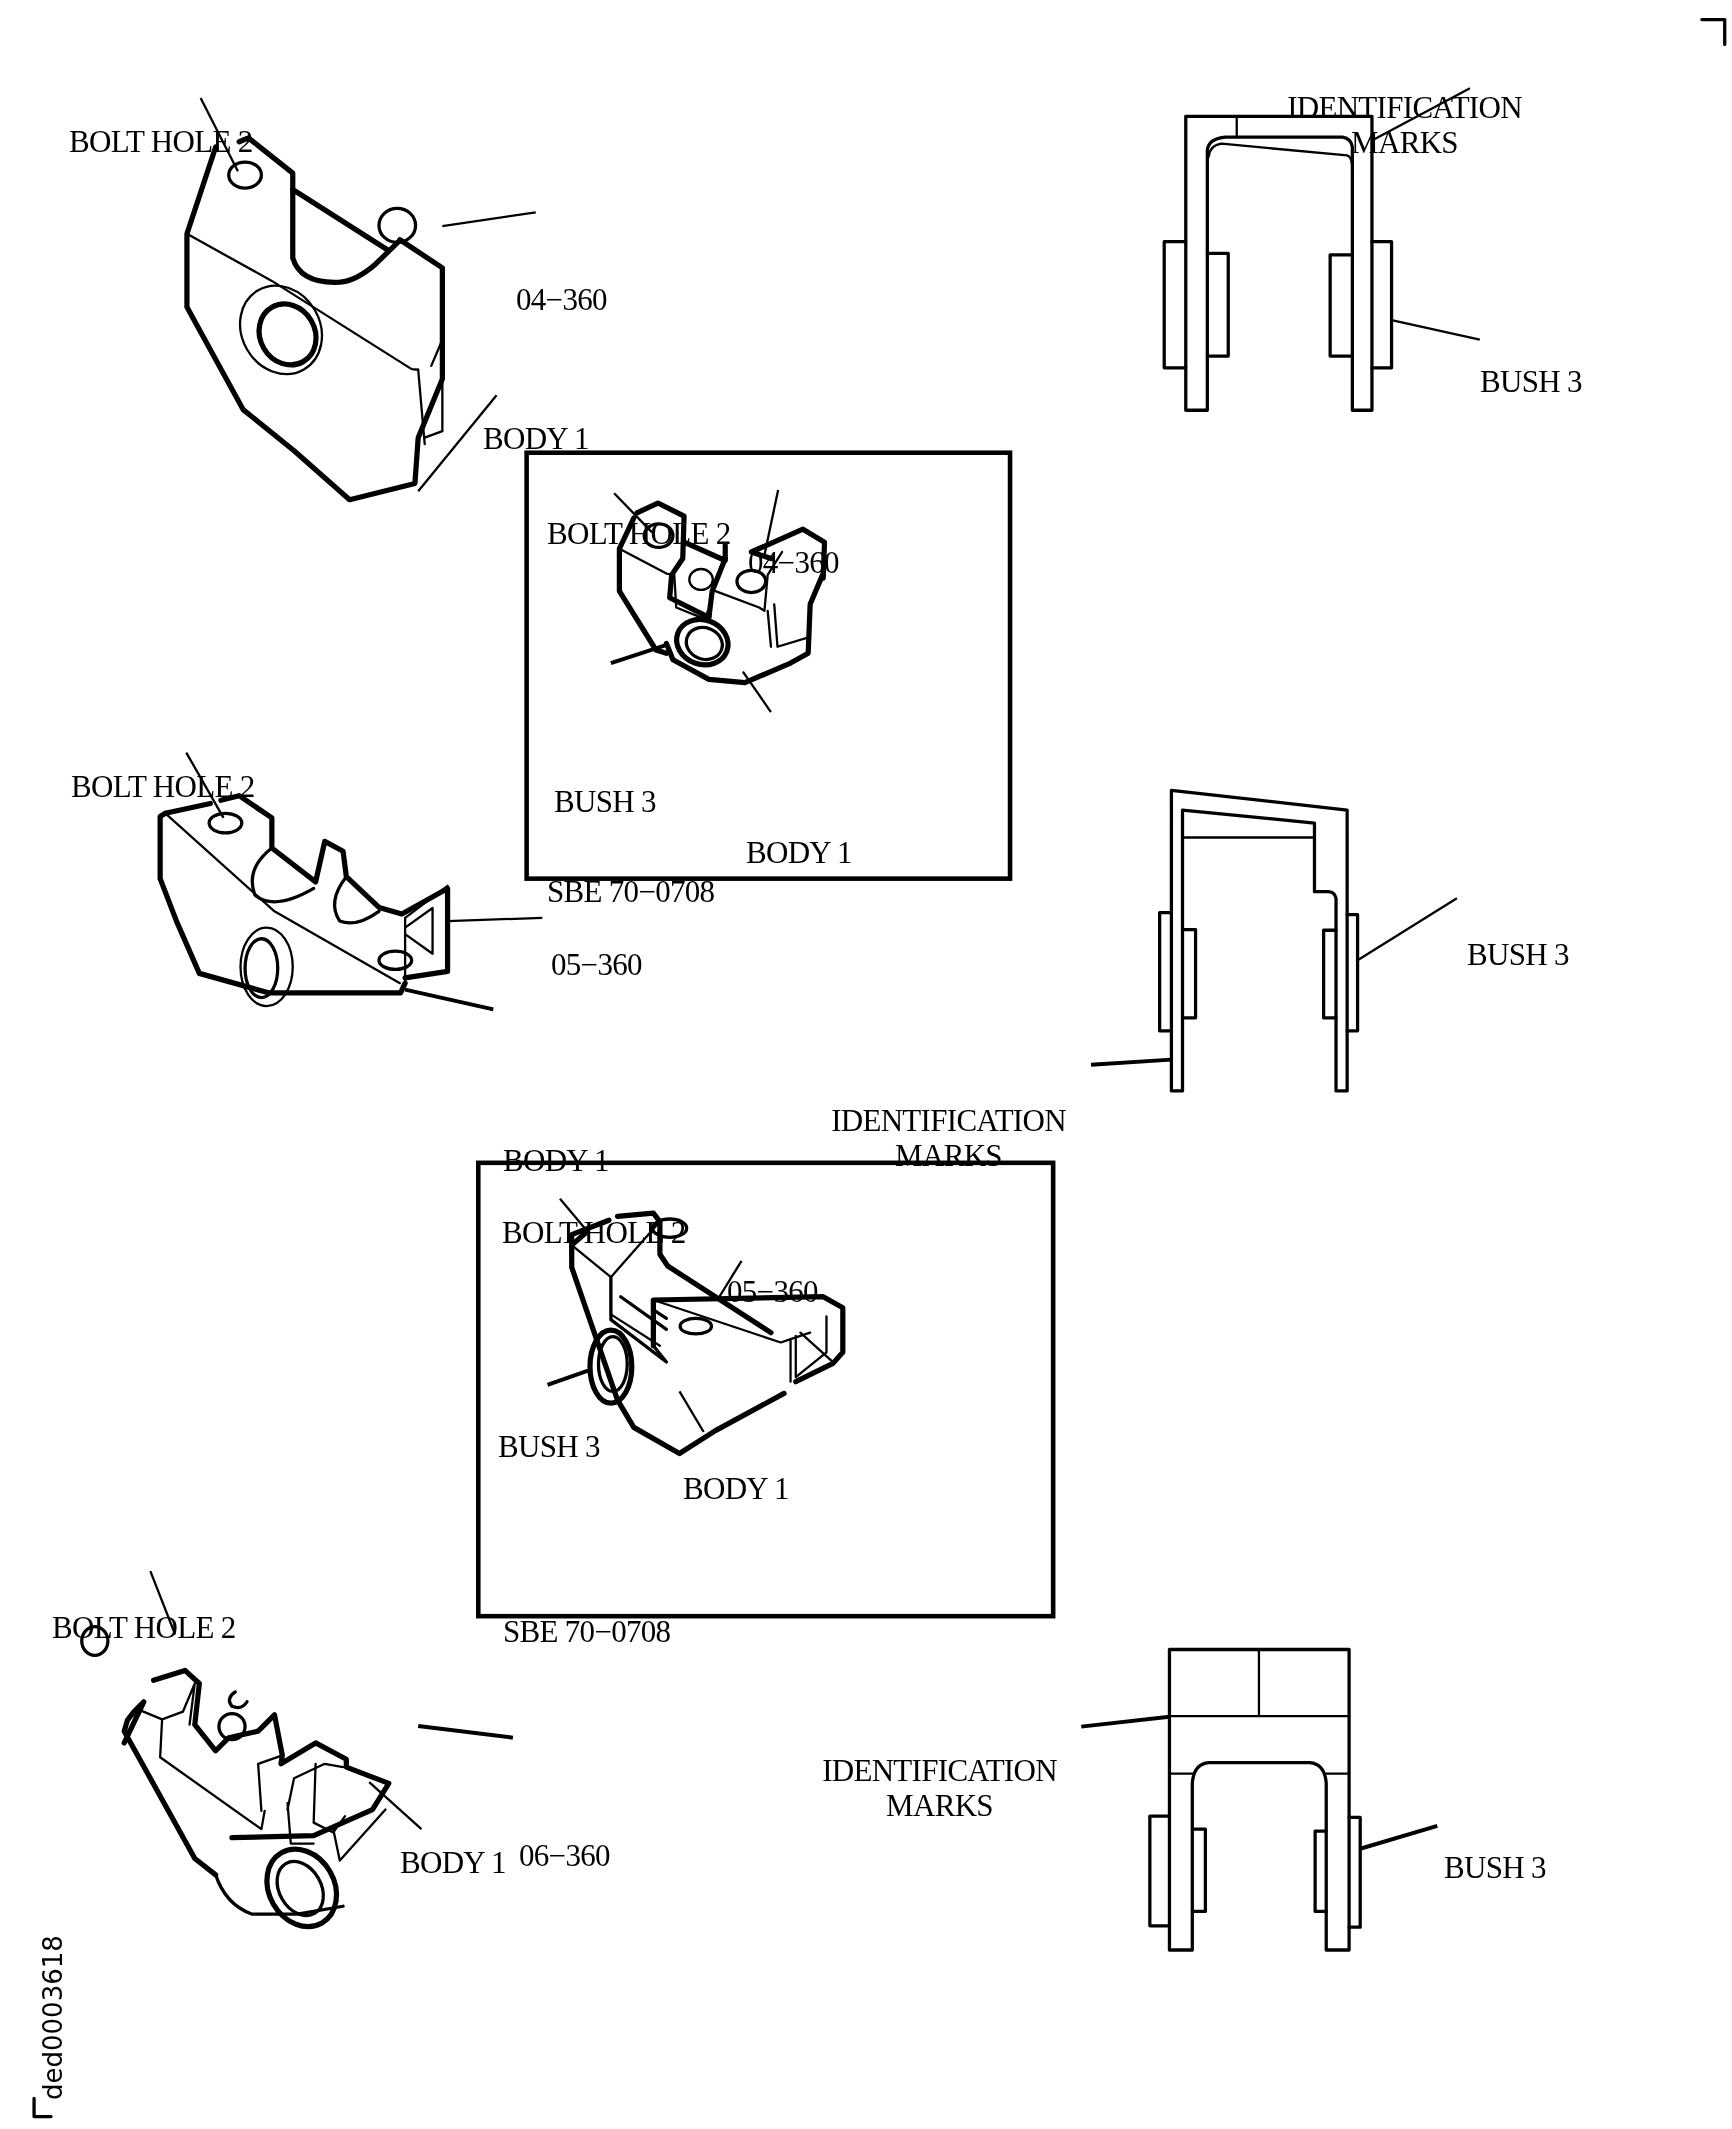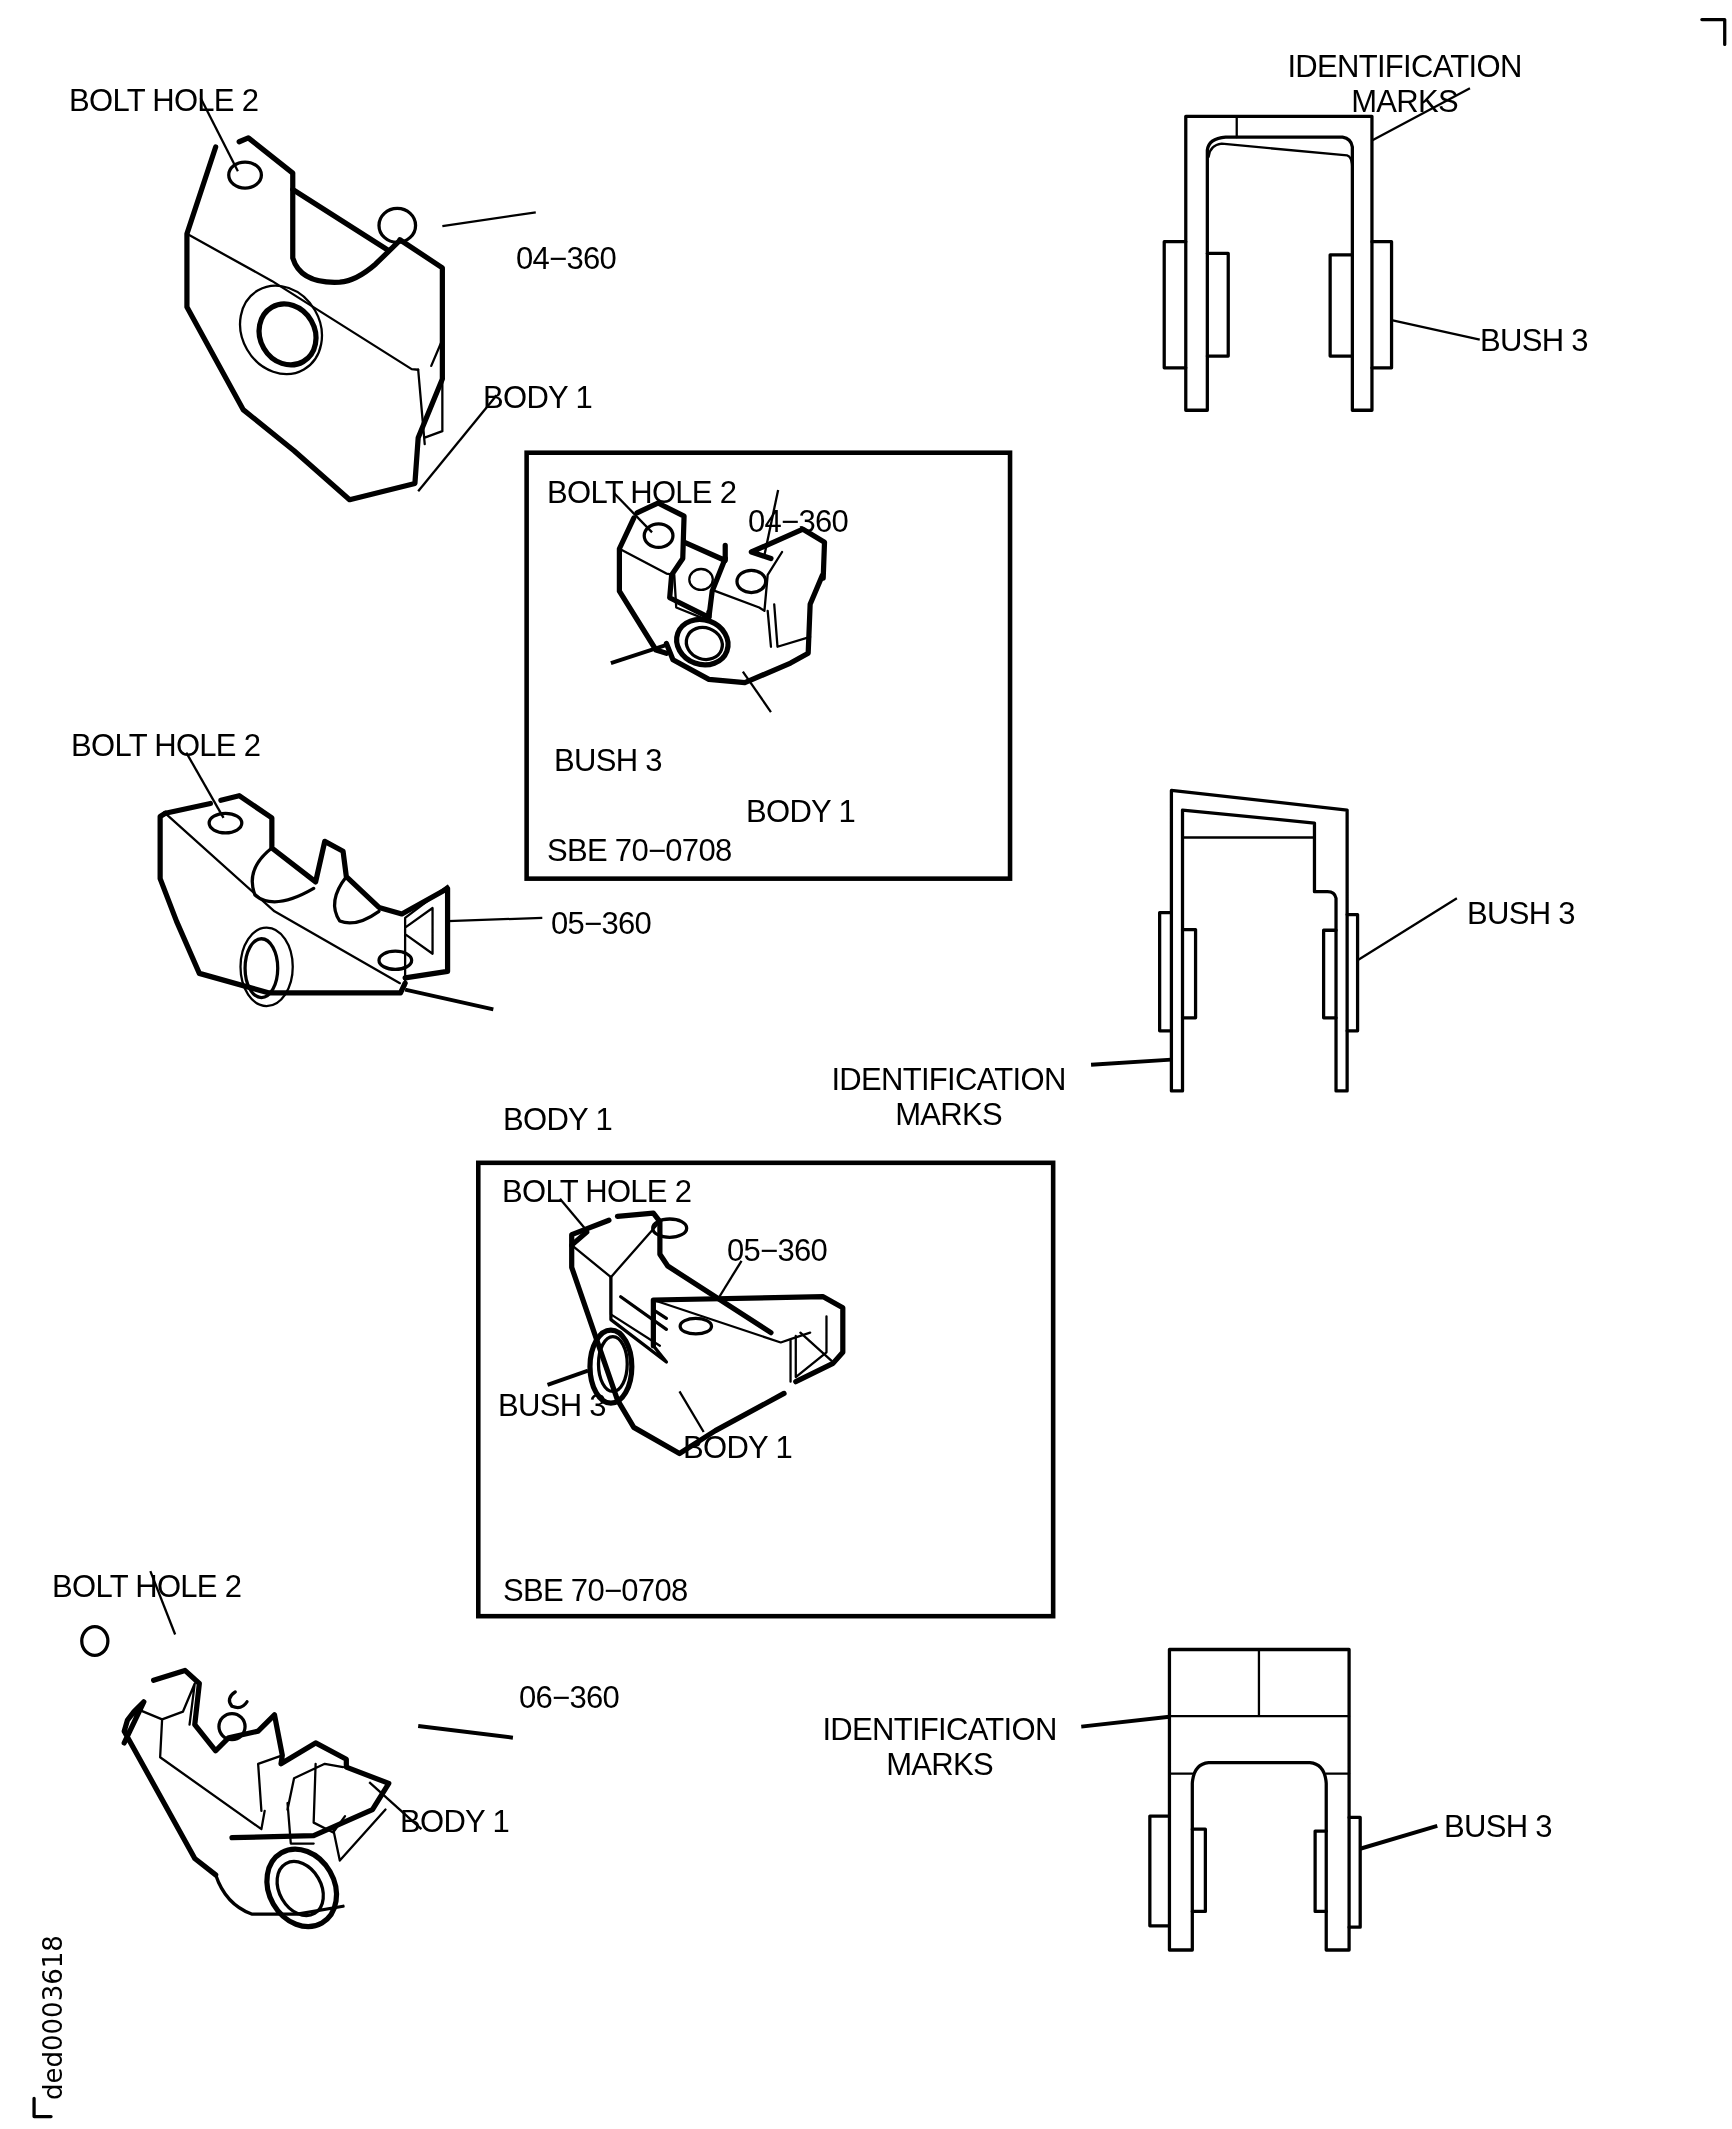--- a/index.html
+++ b/index.html
@@ -4,21 +4,21 @@
 <style>
   html, body { margin: 0; padding: 0; background: #ffffff; }
   body { width: 1732px; height: 2129px; position: relative; overflow: hidden; }
   svg.drawing { position: absolute; left: 0; top: 0; width: 1732px; height: 2129px; }
   .thick { fill: none; stroke: #000; stroke-width: 8; stroke-linejoin: round; stroke-linecap: round; }
   .thin { fill: none; stroke: #000; stroke-width: 3.5; stroke-linejoin: round; stroke-linecap: round; }
   .med { fill: none; stroke: #000; stroke-width: 5; stroke-linejoin: round; stroke-linecap: round; }
   .leader { fill: none; stroke: #000; stroke-width: 3.5; }
   .leaderb { fill: none; stroke: #000; stroke-width: 6; }
   .box { fill: none; stroke: #000; stroke-width: 7; }
-  .lbl { position: absolute; font-family: Liberation Sans, sans-serif; font-size: 31px; color: #000; white-space: nowrap; line-height: 1; letter-spacing: -0.7px; }
+  .lbl { position: absolute; font-family: Liberation Serif, serif; font-size: 31px; color: #000; white-space: nowrap; line-height: 1; letter-spacing: -0.7px; margin-top: 41px; }
   .lbl.center { text-align: center; }
   .docid { position: absolute; font-family: "DejaVu Sans", sans-serif; font-size: 26px; color: #000; transform-origin: left top; transform: rotate(-90deg); white-space: nowrap; }
 </style>
 </head>
 <body>
 
 <svg class="drawing" viewBox="0 0 2651 3259" xmlns="http://www.w3.org/2000/svg">
 
   <path class="med" d="M2605 30 L2640 30 L2640 68"></path>
   <path class="med" d="M52 3240 L52 3212 M52 3240 L78 3240"></path>
@@ -173,21 +173,21 @@
 </div>
 <div class="lbl" style="left:1467px;top:898px;">BUSH 3</div>
 
 <div class="lbl" style="left:502px;top:1176px;">BOLT HOLE 2</div>
 <div class="lbl" style="left:727px;top:1235px;">05−360</div>
 <div class="lbl" style="left:498px;top:1390px;">BUSH 3</div>
 <div class="lbl" style="left:683px;top:1432px;">BODY 1</div>
 <div class="lbl" style="left:503px;top:1575px;">SBE 70−0708</div>
 
 <div class="lbl" style="left:52px;top:1571px;">BOLT HOLE 2</div>
-<div class="lbl" style="left:519px;top:1682px;">06−360</div>
+<div class="lbl" style="left:519px;top:1799px;">06−360</div>
 <div class="lbl" style="left:400px;top:1806px;">BODY 1</div>
 
 <div class="lbl center" style="left:940px;top:1712px;width:0;">
   <div style="position:absolute;left:-131px;width:261px;text-align:center;white-space:pre;line-height:35px;">IDENTIFICATION
 MARKS</div>
 </div>
 <div class="lbl" style="left:1444px;top:1811px;">BUSH 3</div>
 
 <div class="docid" style="left:38px;top:2100px;">ded0003618</div>
 

